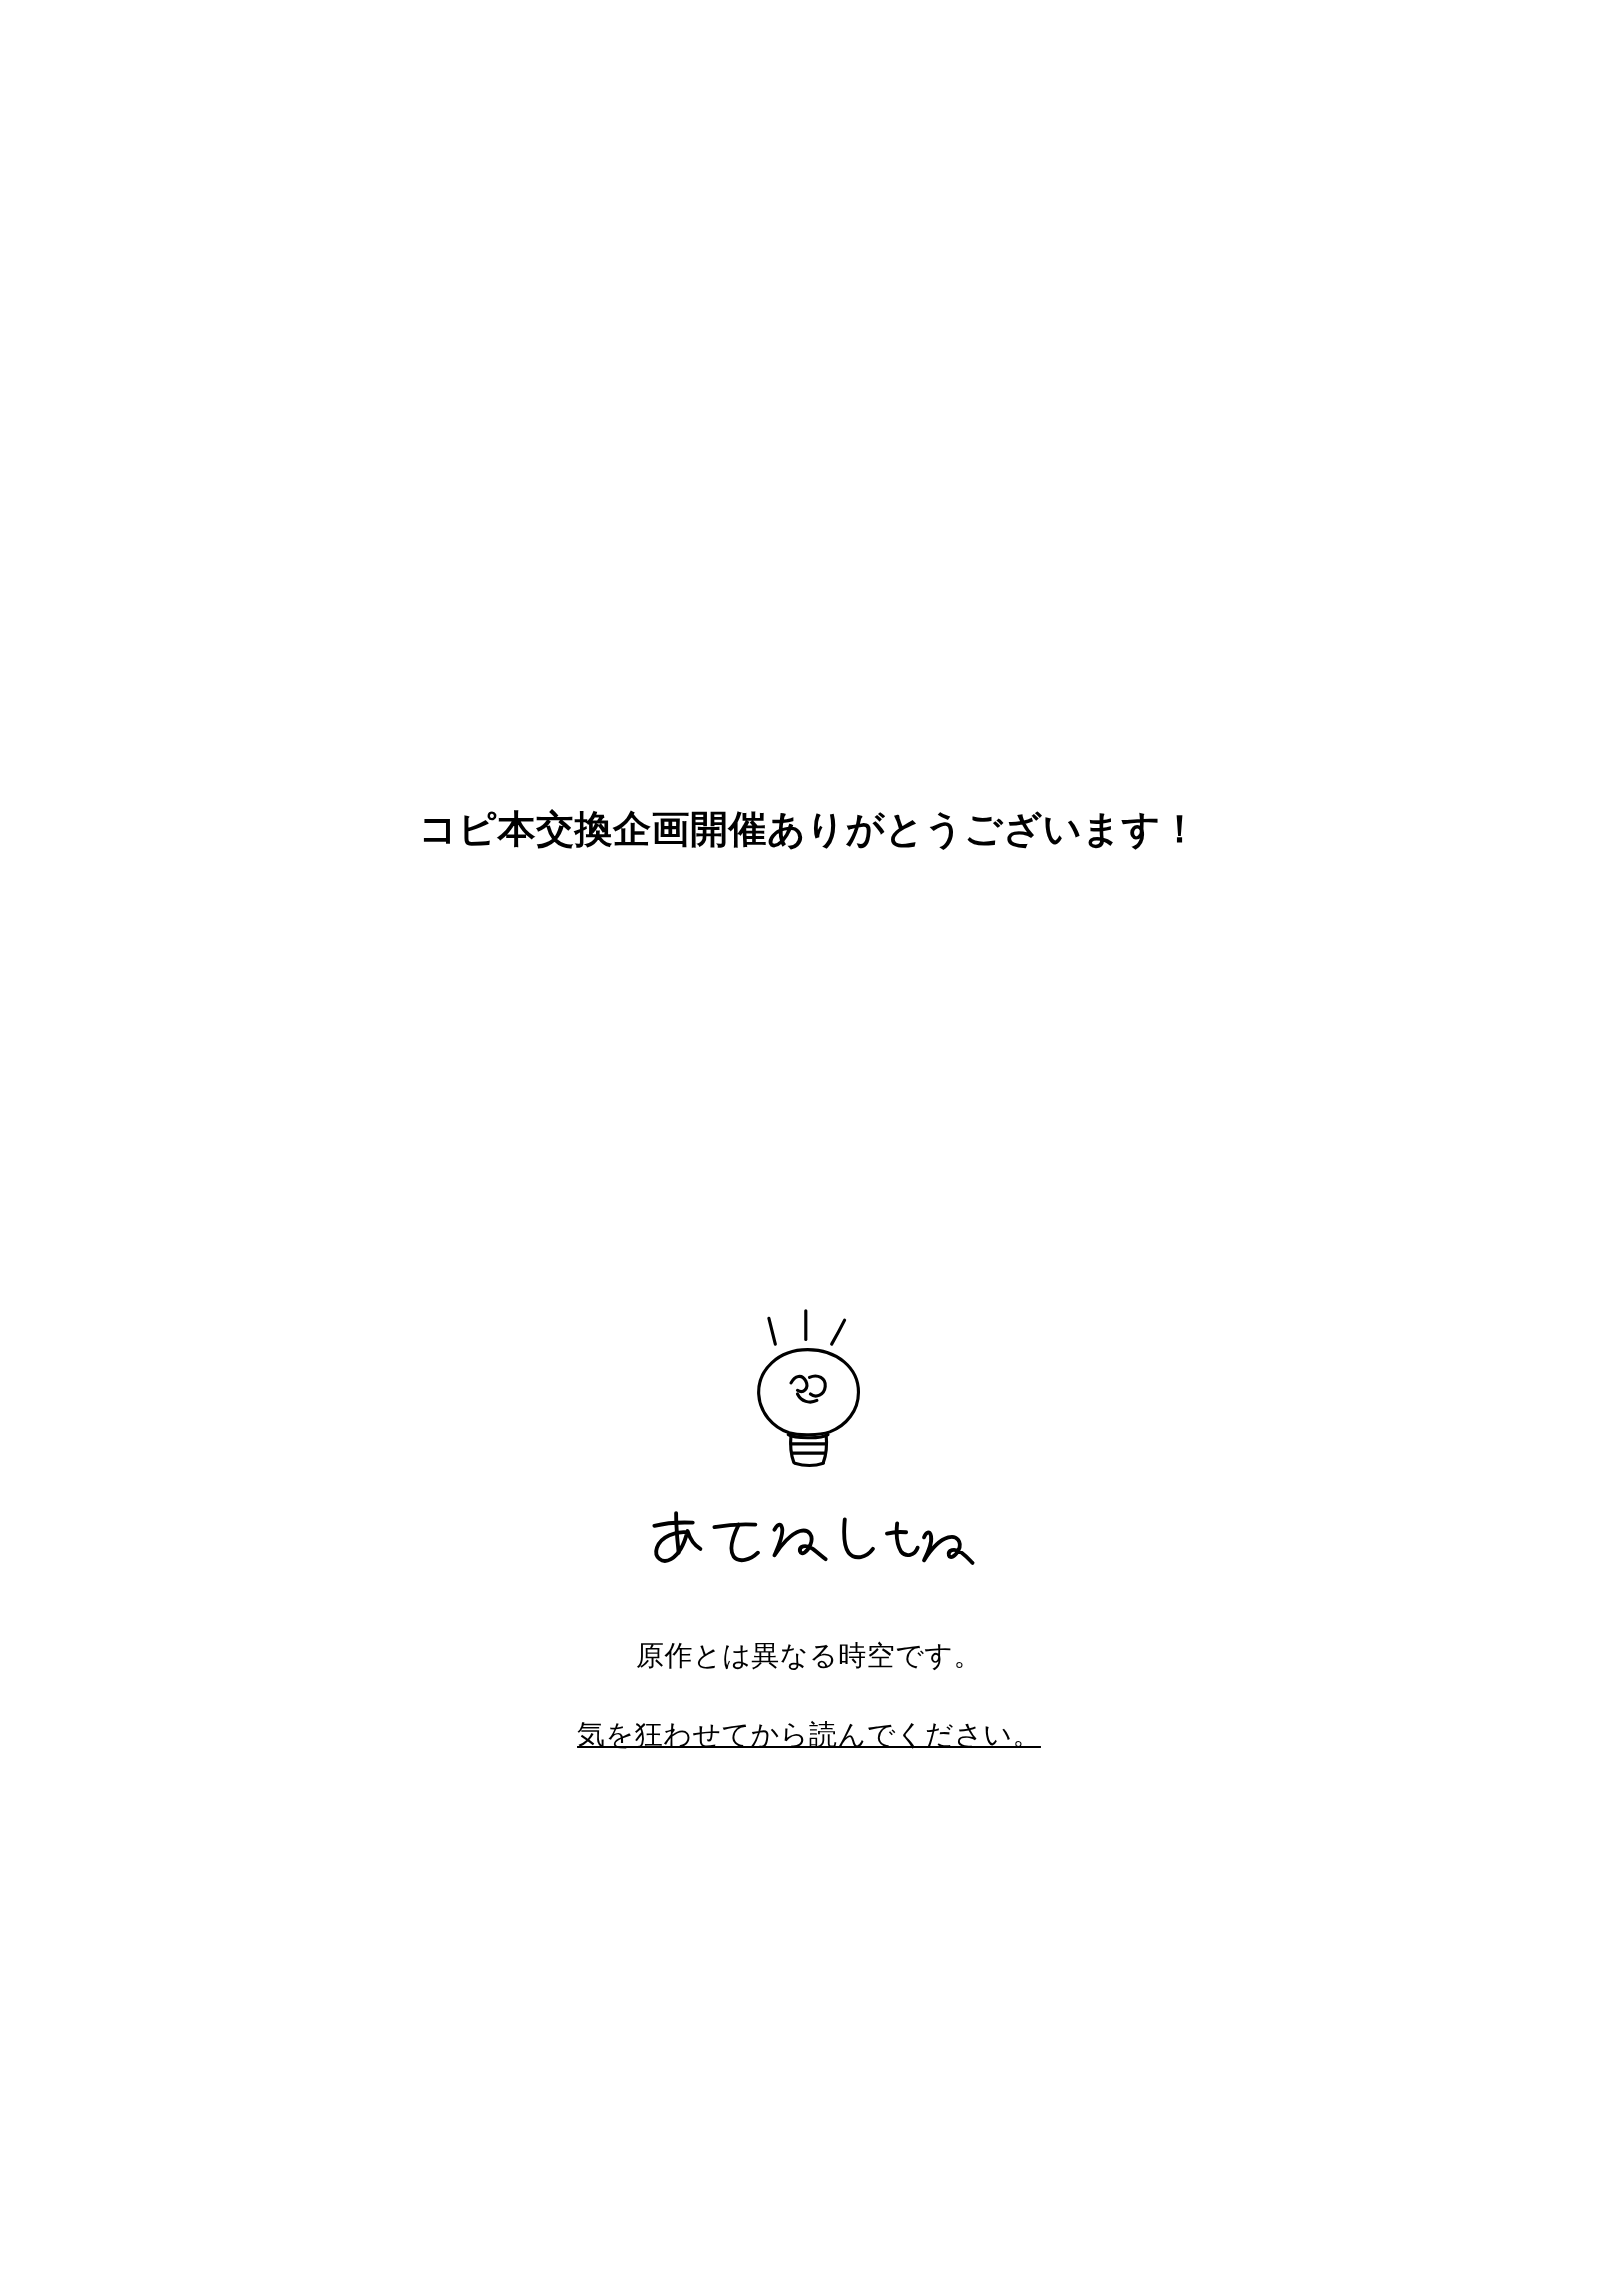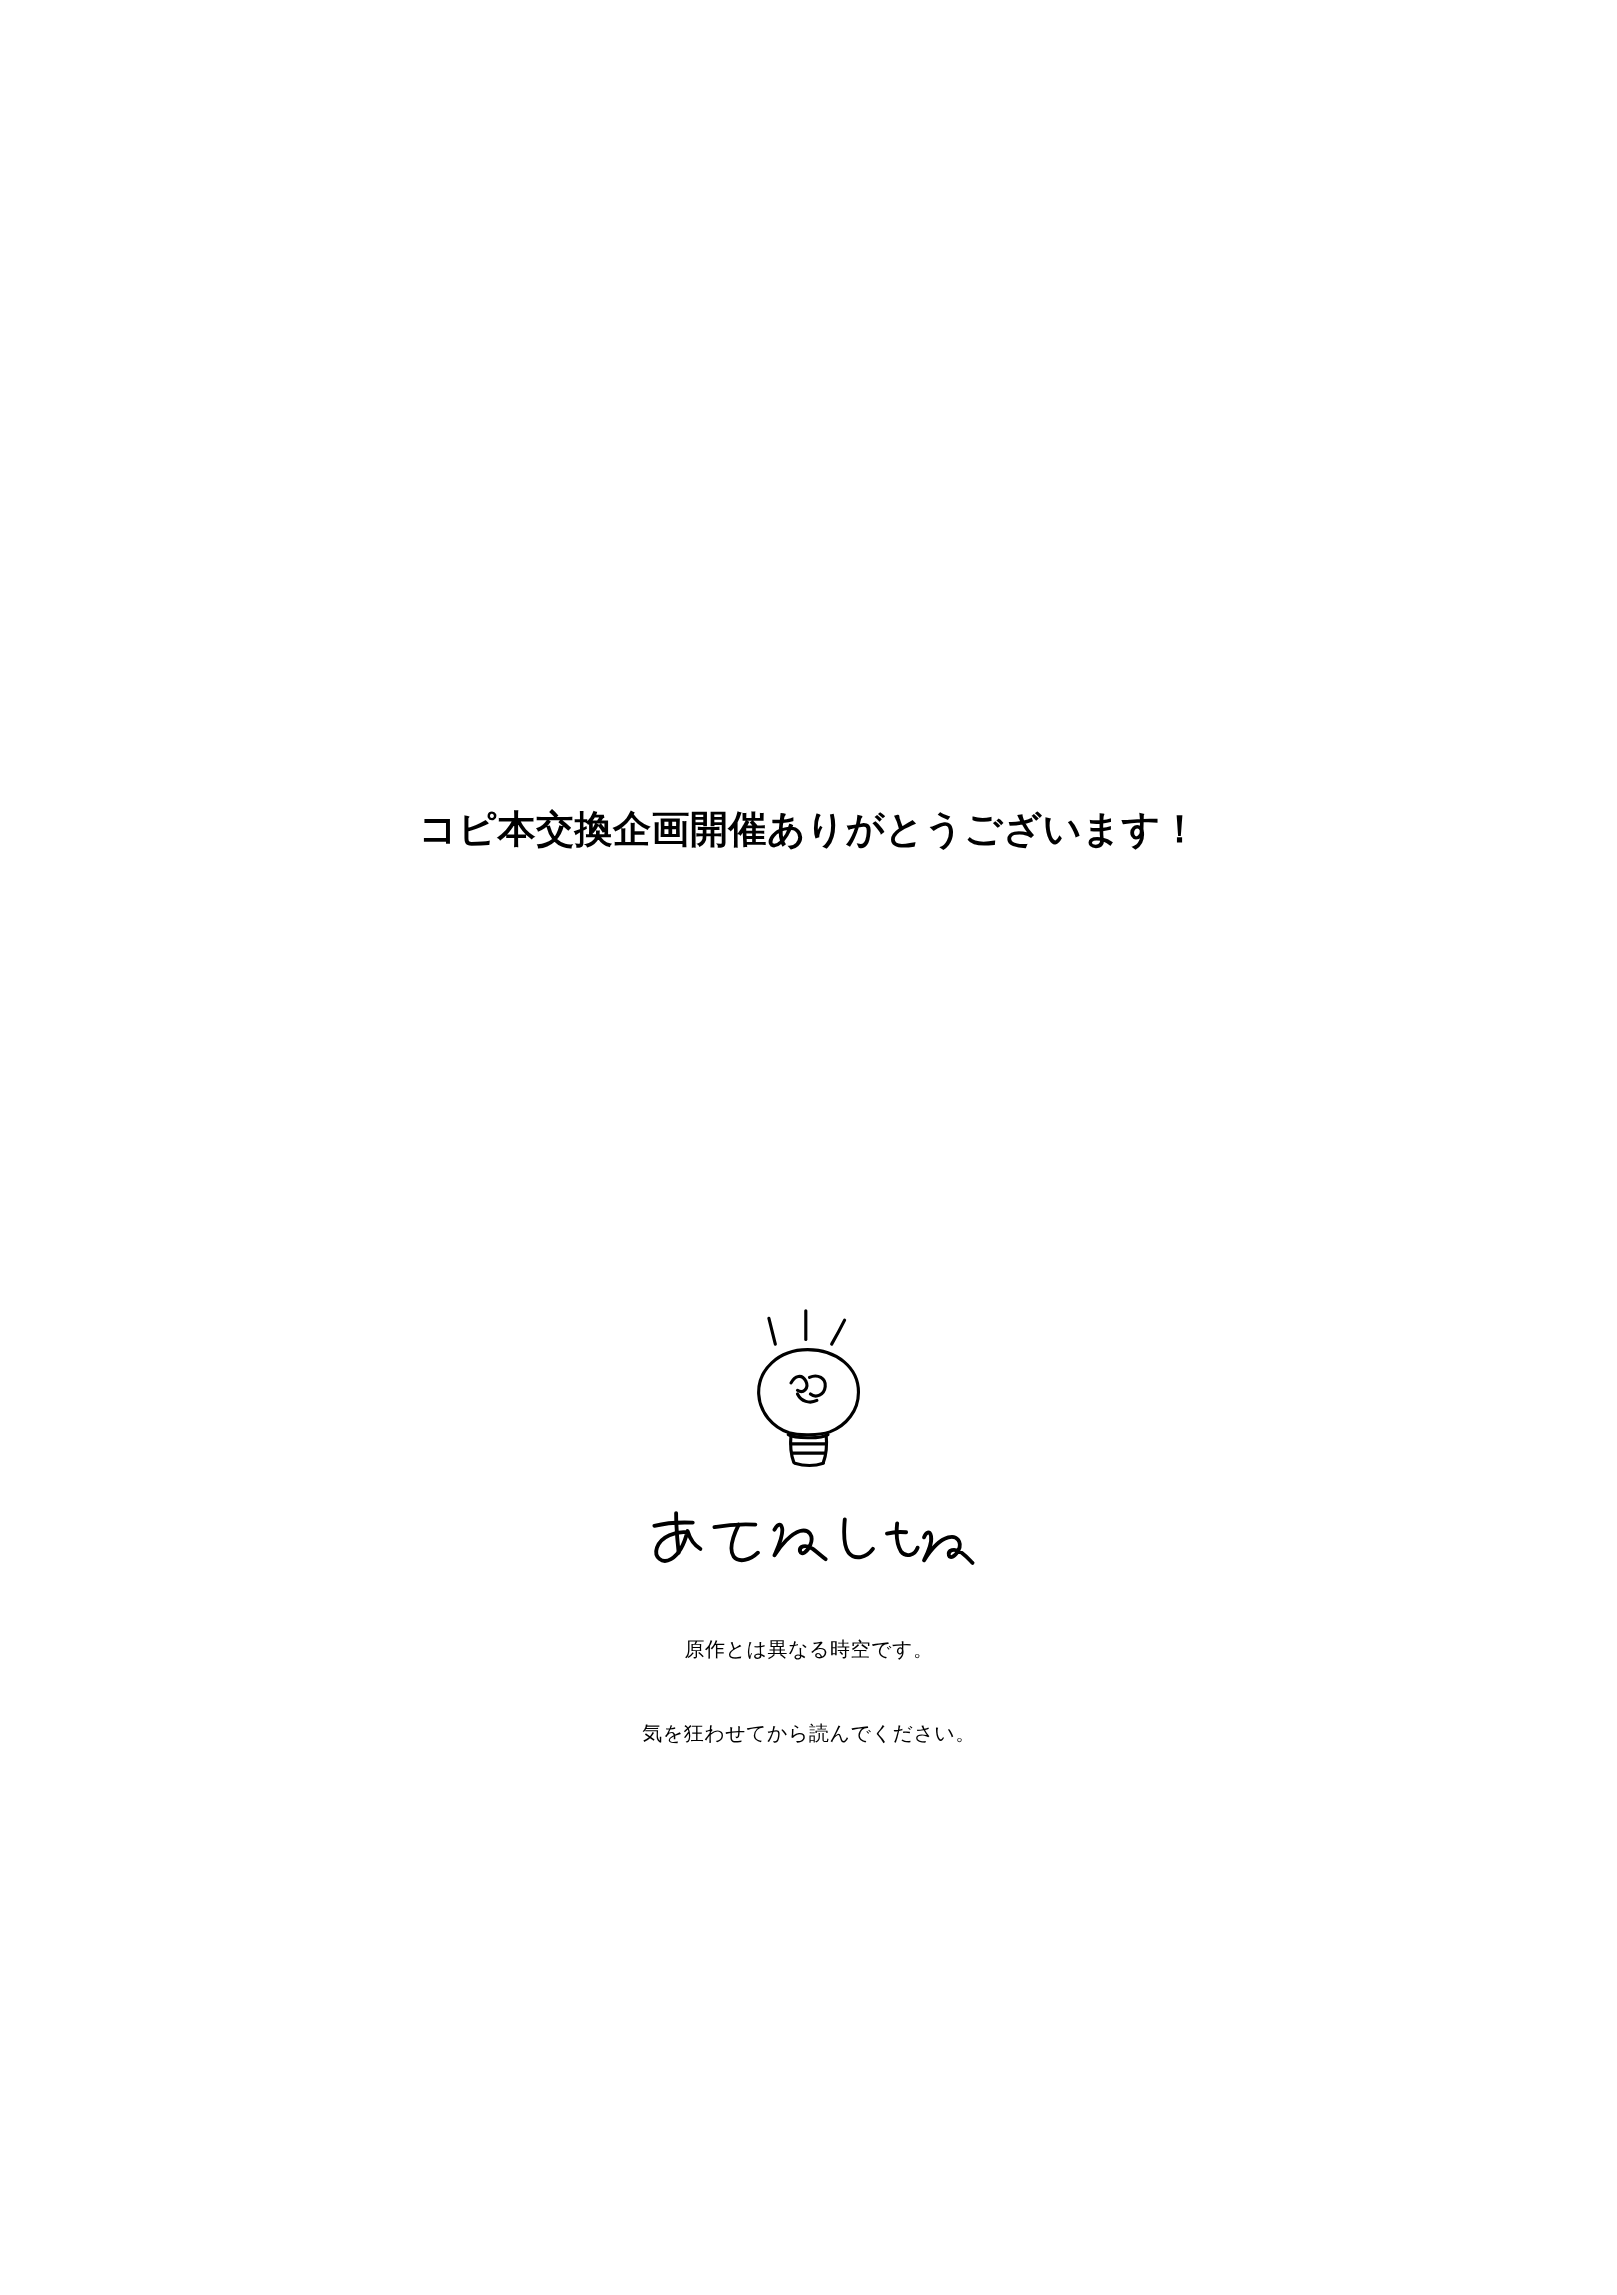--- a/index.html
+++ b/index.html
@@ -69,26 +69,27 @@
 
   
   .notices {
     position: absolute;
     top: 1633px;
     left: 0;
     width: 100%;
     text-align: center;
   }
   .notice-para {
-    font-size: 20px;
+    font-size: 28px;
     line-height: 1.62;
     letter-spacing: 0.5px;
   }
   .notice-para.group-gap {
-    margin-top: 52px;
+    margin-top: 34px;
+    text-decoration: underline;
   }
   .notice-line {
     display: block;
     white-space: nowrap;
   }
 </style>
 </head>
 <body>
 
 <div class="page">

